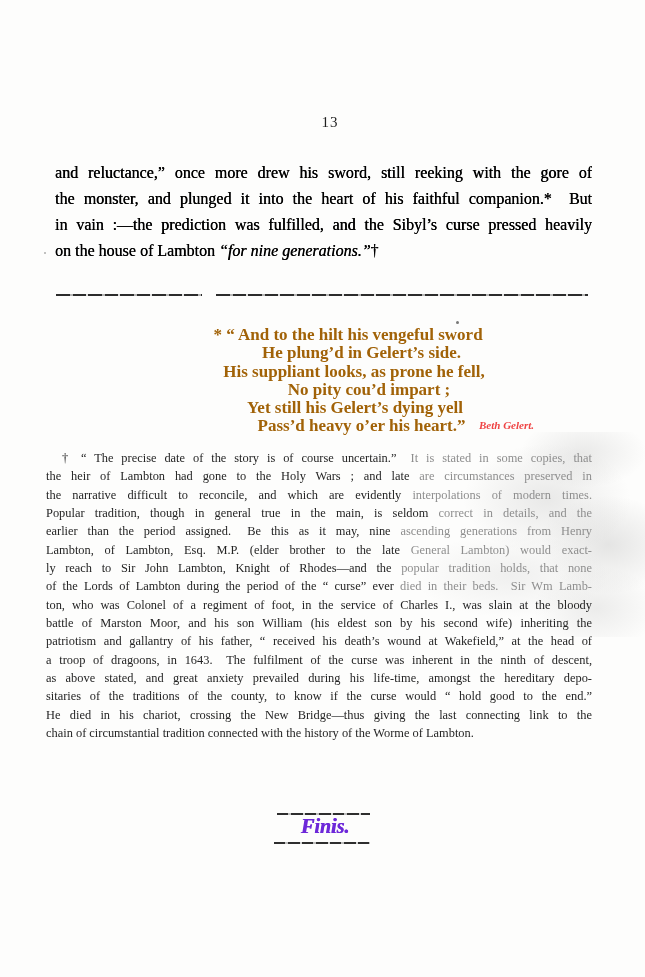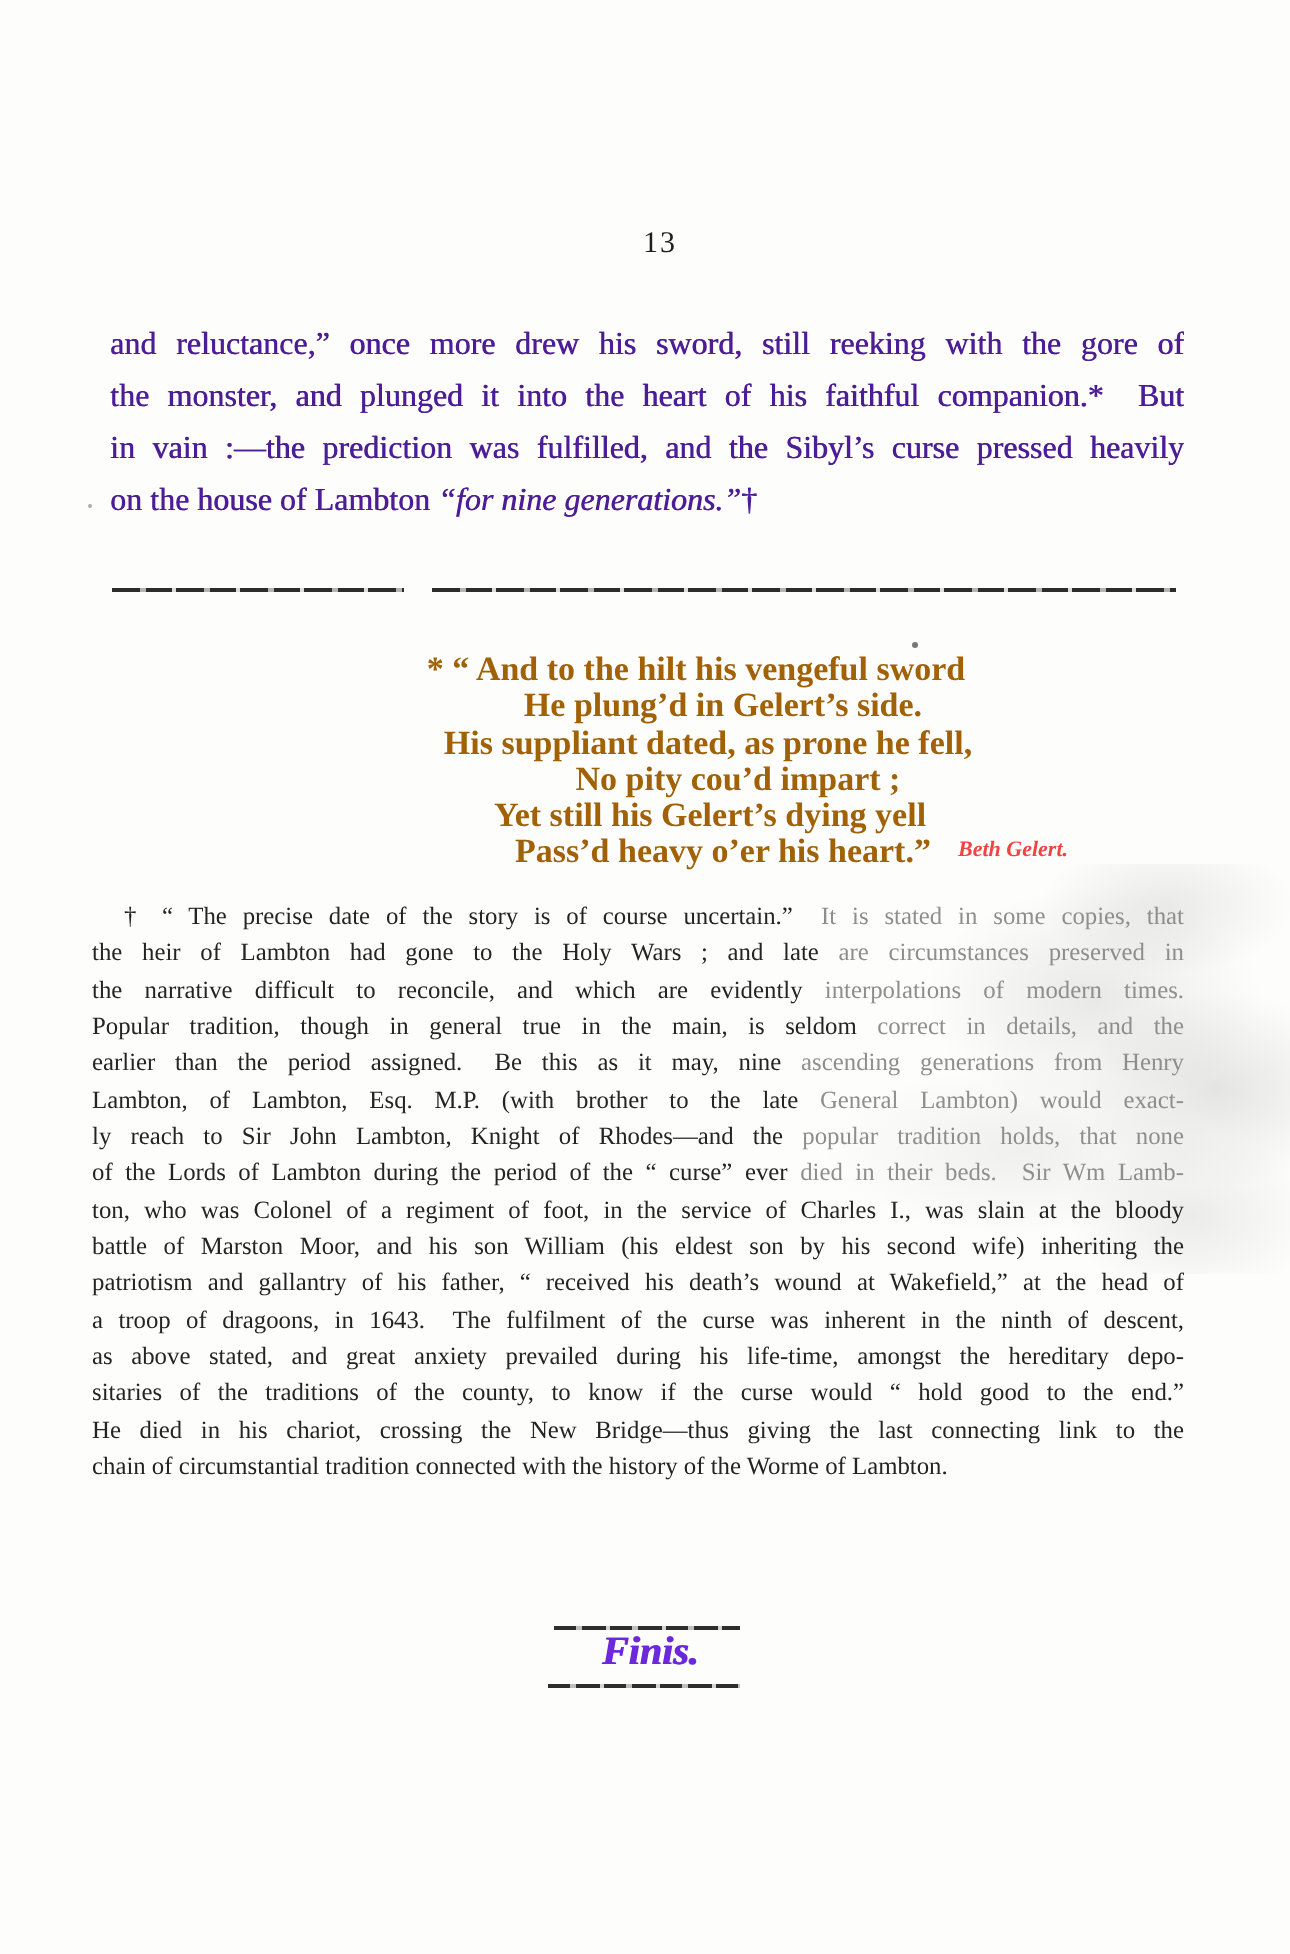--- a/index.html
+++ b/index.html
@@ -17,21 +17,21 @@
   .page-number {
     top: 114px; left: 0; width: 660px;
     text-align: center;
     font-size: 15px; letter-spacing: 1px; color: #1f1f1f;
   }
 
   
   .main-para {
     top: 160px; left: 55px; width: 537px;
     font-size: 16px; line-height: 26px;
-    color: #4c1d95;
+    color: #000000;
     text-shadow: 0.3px 0 0 currentColor;
   }
   .jline {
     text-align: justify;
     text-align-last: justify;
     overflow: hidden; white-space: normal;
     height: 26px;
   }
   .jline.no-just { text-align-last: left; }
   .it { font-style: italic; }
@@ -128,37 +128,37 @@
 
 <div class="abs rule-seg left"></div>
 <div class="abs rule-seg right"></div>
 
 <div class="abs dot-artifact dot-a1"></div>
 <div class="abs dot-artifact dot-a2"></div>
 
 <div class="abs poem">
   <div class="p0">* “ And to the hilt his vengeful sword</div>
   <div class="p1">He plung’d in Gelert’s side.</div>
-  <div class="p2">His suppliant dated, as prone he fell,</div>
+  <div class="p2">His suppliant looks, as prone he fell,</div>
   <div class="p3">No pity cou’d impart ;</div>
   <div class="p4">Yet still his Gelert’s dying yell</div>
   <div class="p5">Pass’d heavy o’er his heart.”</div>
 </div>
 
 <div class="abs attribution">Beth Gelert.</div>
 
 <div class="abs stain"></div>
 
 <div class="abs footnote">
   <div class="fn-line indent"><span>† “ The precise date of the story is of course uncertain.” </span> <span class="faded">It is stated in some copies, that</span></div>
   <div class="fn-line"><span>the heir of Lambton had gone to the Holy Wars ; and late</span> <span class="faded">are circumstances preserved in</span></div>
   <div class="fn-line"><span>the narrative difficult to reconcile, and which are evidently</span> <span class="faded">interpolations of modern times.</span></div>
   <div class="fn-line"><span>Popular tradition, though in general true in the main, is seldom</span> <span class="faded">correct in details, and the</span></div>
   <div class="fn-line"><span>earlier than the period assigned.  Be this as it may, nine</span> <span class="faded">ascending generations from Henry</span></div>
-  <div class="fn-line"><span>Lambton, of Lambton, Esq. M.P. (with brother to the late</span> <span class="faded">General Lambton) would exact-</span></div>
+  <div class="fn-line"><span>Lambton, of Lambton, Esq. M.P. (elder brother to the late</span> <span class="faded">General Lambton) would exact-</span></div>
   <div class="fn-line"><span>ly reach to Sir John Lambton, Knight of Rhodes—and the</span> <span class="faded">popular tradition holds, that none</span></div>
   <div class="fn-line"><span>of the Lords of Lambton during the period of the “ curse” ever</span> <span class="faded">died in their beds.  Sir Wm Lamb-</span></div>
   <div class="fn-line"><span>ton, who was Colonel of a regiment of foot, in the service of Charles I., was slain at the bloody</span></div>
   <div class="fn-line"><span>battle of Marston Moor, and his son William (his eldest son by his second wife) inheriting the</span></div>
   <div class="fn-line"><span>patriotism and gallantry of his father, “ received his death’s wound at Wakefield,” at the head of</span></div>
   <div class="fn-line"><span>a troop of dragoons, in 1643.  The fulfilment of the curse was inherent in the ninth of descent,</span></div>
   <div class="fn-line"><span>as above stated, and great anxiety prevailed during his life-time, amongst the hereditary depo-</span></div>
   <div class="fn-line"><span>sitaries of the traditions of the county, to know if the curse would “ hold good to the end.”</span></div>
   <div class="fn-line"><span>He died in his chariot, crossing the New Bridge—thus giving the last connecting link to the</span></div>
   <div class="fn-line no-just"><span>chain of circumstantial tradition connected with the history of the Worme of Lambton.</span></div>

